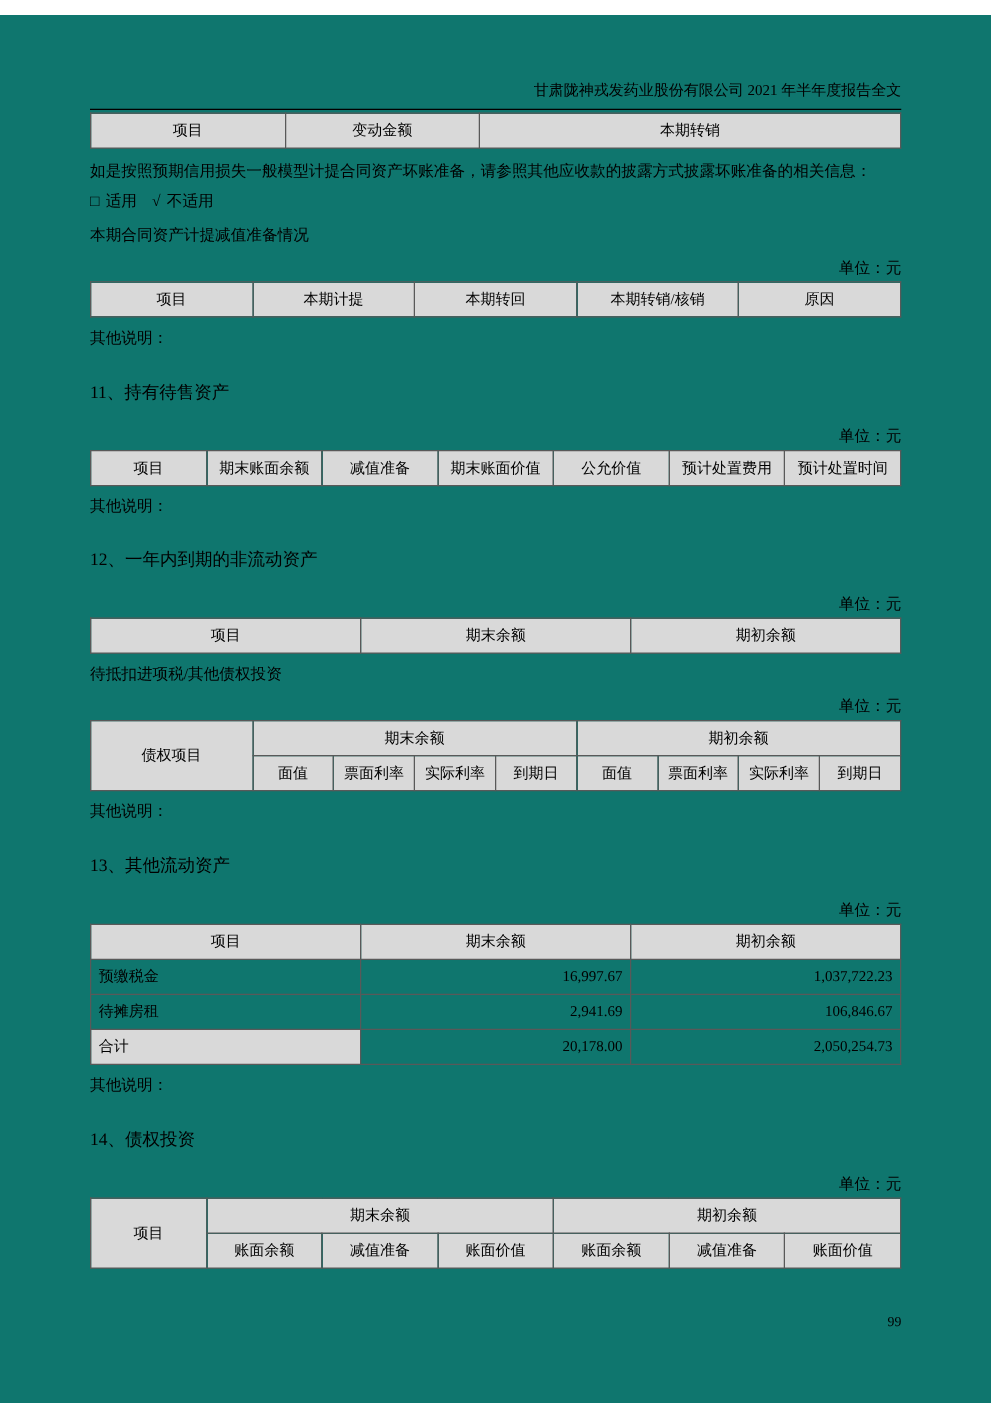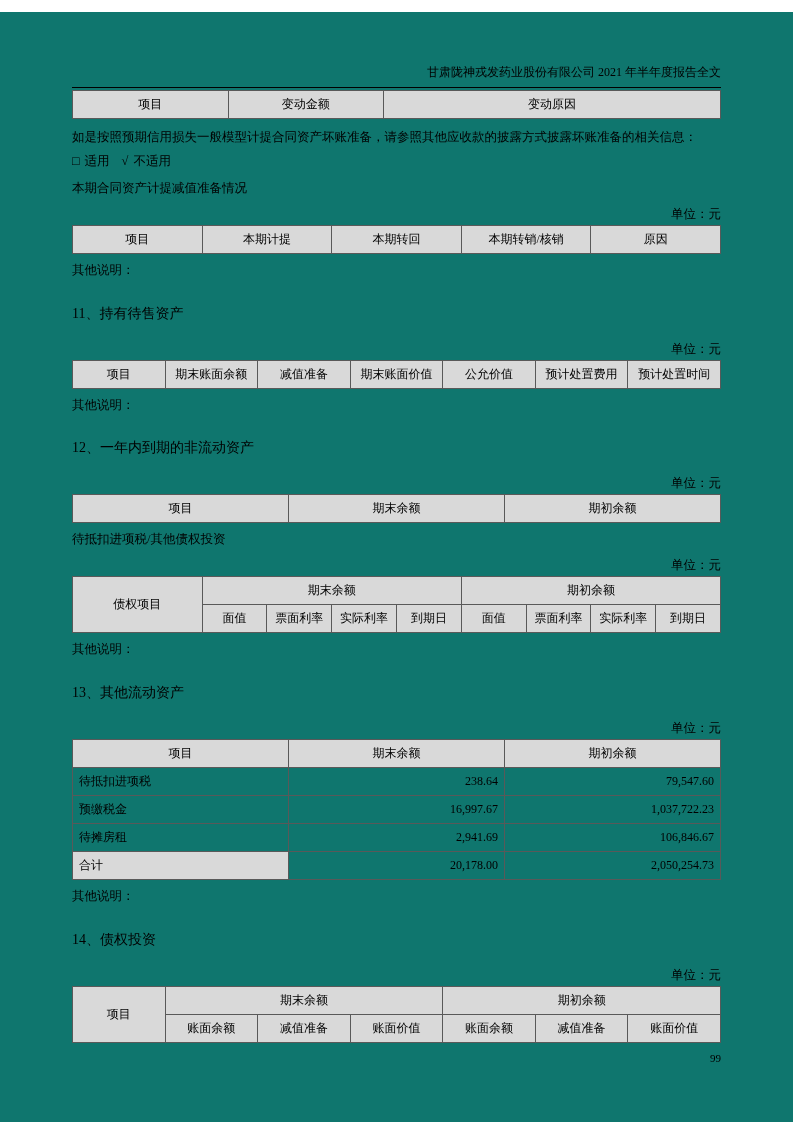--- a/index.html
+++ b/index.html
@@ -51,21 +51,21 @@
   <table class="tbl gap-after-header">
     <colgroup>
         <col style="width:24%">
         <col style="width:24%">
         <col style="width:52%">
       </colgroup>
     <tbody>
         <tr>
       <th>项目</th>
       <th>变动金额</th>
-      <th>变动原因</th>
+      <th>本期转销</th>
     </tr>
   </tbody>
     </table>
 
   <p class="para">如是按照预期信用损失一般模型计提合同资产坏账准备，请参照其他应收款的披露方式披露坏账准备的相关信息：</p>
 
   <p class="para applicability">
     <span class="sym">□</span><span class="lbl">适用</span><span class="sym">√</span><span>不适用</span>
   </p>
 
@@ -159,25 +159,20 @@
   <div class="unit">单位：元</div>
 
   <table class="tbl">
     <tbody>
         <tr>
       <th>项目</th>
       <th>期末余额</th>
       <th>期初余额</th>
     </tr>
     <tr>
-      <td class="item">待抵扣进项税</td>
-      <td class="num">238.64</td>
-      <td class="num">79,547.60</td>
-    </tr>
-    <tr>
       <td class="item">预缴税金</td>
       <td class="num">16,997.67</td>
       <td class="num">1,037,722.23</td>
     </tr>
     <tr>
       <td class="item">待摊房租</td>
       <td class="num">2,941.69</td>
       <td class="num">106,846.67</td>
     </tr>
     <tr>

